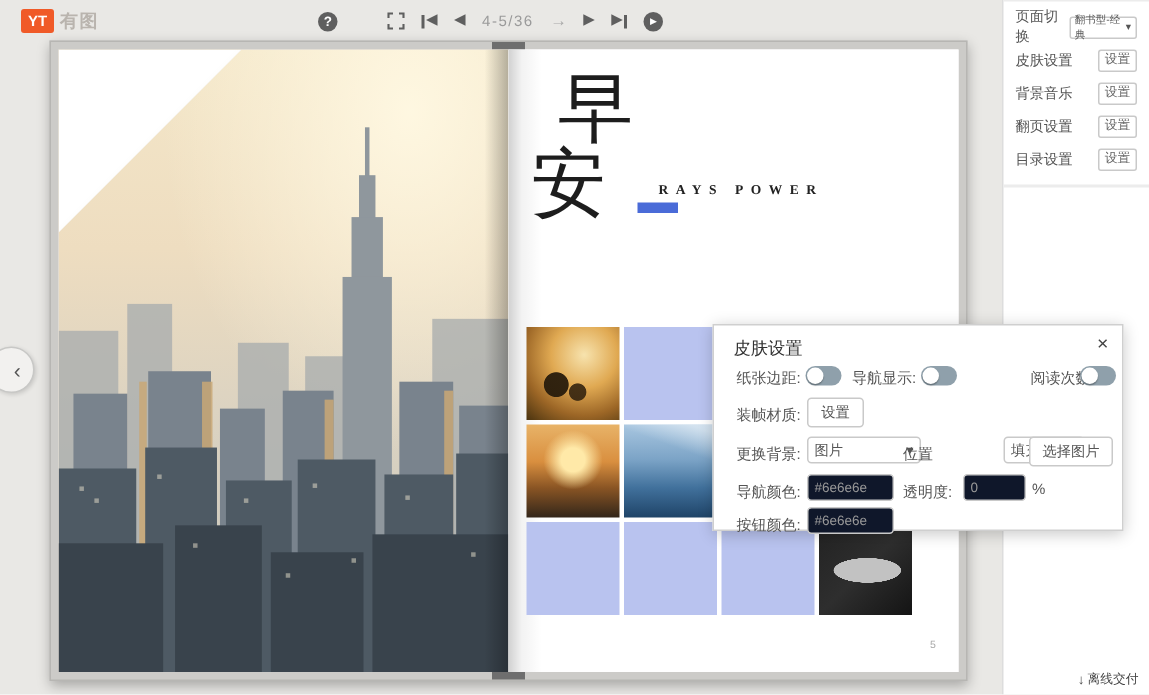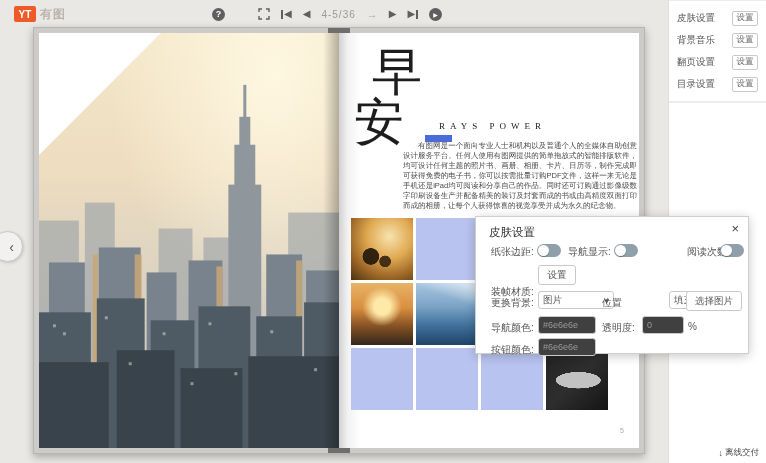--- a/index.html
+++ b/index.html
@@ -51,21 +51,21 @@
   .curl { position:absolute; top:0; left:0; width:122px; height:122px; pointer-events:auto; }
   .curl .under { position:absolute; inset:0; clip-path:polygon(0 0,100% 0,0 100%); background:#ecebe8; }
   .curl .flap { position:absolute; inset:0; clip-path:polygon(0 0,100% 0,0 100%);
       background:linear-gradient(135deg,#ffffff 48%,#f4f3f1 62%,#dddcd9 78%,#c4c3c0 92%,#aeaeab 100%);
       filter:drop-shadow(3px 3px 3px rgba(0,0,0,.3)); }
 
   
   .title-char { position:absolute; font-family:"Liberation Serif",serif; font-size:50px; color:#1d1d1d; line-height:1; }
   .t1 { left:33px; top:14px; } .t2 { left:15px; top:64px; }
   .subtitle { position:absolute; left:84px; top:88px; font-family:"Liberation Serif",serif; font-size:9px;
-              font-weight:normal; letter-spacing:5px; color:#222;padding-left:16px; }
+              font-weight:bold; letter-spacing:5px; color:#222;padding-left:16px; }
   .blue-bar { position:absolute; left:86px; top:102px; width:27px; height:7px; }
   .body-text { position:absolute; left:64px; top:108px; width:234px; font-size:7.5px; line-height:10px;
                color:#4a4a4a; text-align:justify; text-indent:2em; }
   .grid { position:absolute; left:12px; top:185px; width:260px; display:grid;
           grid-template-columns:repeat(4,62px); grid-auto-rows:62px; gap:3px; }
   .tile { width:62px; height:62px; }
   .tile.blue { background:#b9c3ef; }
   .tile.ph-gears { background:
       radial-gradient(circle at 32% 62%, rgba(40,28,12,.95) 0 14%, rgba(40,28,12,0) 15%),
       radial-gradient(circle at 55% 70%, rgba(52,36,16,.9) 0 10%, rgba(52,36,16,0) 11%),
@@ -106,21 +106,21 @@
   .panel-close { position:absolute; right:9px; top:5px; font-size:13px; color:#444; cursor:pointer; line-height:1; }
   .p-lbl { position:absolute; font-size:10px; color:#555; }
   .toggle { position:absolute; width:24px; height:13px; border-radius:7px; background:#8fa0ab; cursor:pointer; }
   .toggle .knob { position:absolute; left:1px; top:1px; width:11px; height:11px; border-radius:50%; background:#fff;
                   box-shadow:0 1px 1px rgba(0,0,0,.3); }
   .p-btn { position:absolute; border:1px solid #c9c9c9; border-radius:3px; background:#fff; font-size:9.5px;
            color:#555; display:flex; align-items:center; justify-content:center; cursor:pointer; }
   .p-select { position:absolute; height:18px; border:1px solid #c9c9c9; border-radius:3px; background:#fff;
               font-size:9.5px; color:#555; display:flex; align-items:center; justify-content:space-between;
               padding:0 4px; cursor:pointer; }
-  .p-input { position:absolute; height:18px; border:1px solid #c9c9c9; border-radius:3px; background:#404040;
+  .p-input { position:absolute; height:18px; border:1px solid #c9c9c9; border-radius:3px; background:#0f172a;
              font-size:9px; color:#999; padding:0 4px; font-family:"Liberation Sans",sans-serif; }
 
   
   .offline { position:absolute; right:7px; bottom:4px; display:flex; align-items:center; gap:2px;
              font-size:8.5px; color:#444; cursor:pointer; }
   .dl-icon { font-size:9px; color:#444; }
 </style>
 </head>
 <body>
 
@@ -241,21 +241,20 @@
       </div>
       <div class="spine-shade"></div>
     </div>
 
     <div class="page page-right">
       <div class="spine-shade"></div>
       <div class="title-char t1">早</div>
       <div class="title-char t2">安</div>
       <div class="subtitle">RAYS POWER</div>
       <div class="blue-bar" style="background: rgb(74, 107, 216);"></div>
-      <div class="body-text">有图网是一个面向专业人士和机构以及普通个人的全媒体自助创意设计服务平台。任何人使用有图网提供的简单拖放式的智能排版软件，均可设计任何主题的照片书、画册、相册、卡片、日历等，制作完成即可获得免费的电子书，你可以按需批量订购PDF文件，这样一来无论是手机还是iPad均可阅读和分享自己的作品。同时还可订购通过影像级数字印刷设备生产并配备精美的装订及封套而成的书或由高精度双面打印而成的相册，让每个人获得惊喜的视觉享受并成为永久的纪念物。</div>
       <div class="grid">
         <div class="tile ph-gears"></div>
         <div class="tile blue" style="background: rgb(185, 195, 239);"></div>
         <div class="tile blue" style="background: rgb(185, 195, 239);"></div>
         <div class="tile blue" style="background: rgb(185, 195, 239);"></div>
         <div class="tile ph-trophy"></div>
         <div class="tile ph-ship"></div>
         <div class="tile blue" style="background: rgb(185, 195, 239);"></div>
         <div class="tile blue" style="background: rgb(185, 195, 239);"></div>
         <div class="tile blue" style="background: rgb(185, 195, 239);"></div>
@@ -265,20 +264,27 @@
       </div>
       <div class="pagenum">5</div>
     </div>
   </div>
 </div>
 
 <aside class="sidebar">
   <hr class="sb-div">
   <div class="sb-pad"></div>
   <div class="sb-row">
+    <span class="lbl">页面切换</span>
+    <span class="mini-select">
+      <span>翻书型-经典</span>
+        <span>▾</span>
+    </span>
+  </div>
+  <div class="sb-row">
     <span class="lbl">皮肤设置</span>
     <span class="mini-btn">设置</span>
   </div>
   <div class="sb-row">
     <span class="lbl">背景音乐</span>
     <span class="mini-btn">设置</span>
   </div>
   <div class="sb-row">
     <span class="lbl">翻页设置</span>
     <span class="mini-btn">设置</span>
@@ -302,21 +308,21 @@
     </span>
   <span class="p-lbl" style="left:92px; top:28px;">导航显示:</span>
   <span class="toggle" style="left:138px; top:27px;">
       <span class="knob"></span>
     </span>
   <span class="p-lbl" style="left:211px; top:28px;">阅读次数:</span>
   <span class="toggle" style="left:244px; top:27px;">
       <span class="knob"></span>
     </span>
 
-  <span class="p-lbl" style="left:15px; top:68px;">装帧材质:</span>
+  <span class="p-lbl" style="left:15px; top:53px;">装帧材质:</span>
   <span class="p-btn" style="left:62px; top:48px; width:38px; height:20px;">设置</span>
 
   <span class="p-lbl" style="left:15px; top:79px;">更换背景:</span>
   <span class="p-select" style="left:62px; top:74px; width:76px;">
     <span>图片</span>
       <span>▾</span>
   </span>
   <span class="p-lbl" style="left:126px; top:79px;">位置</span>
   <span class="p-select" style="left:148px; top:74px; width:54px;margin-left:45px;">
     <span>填充</span>

